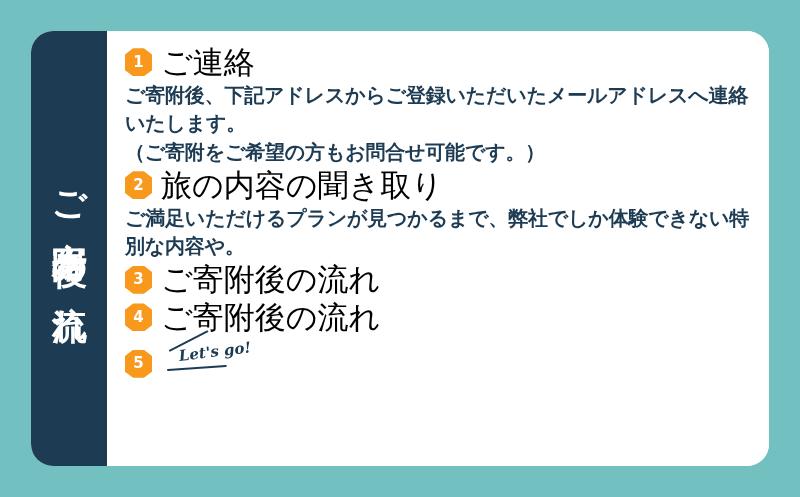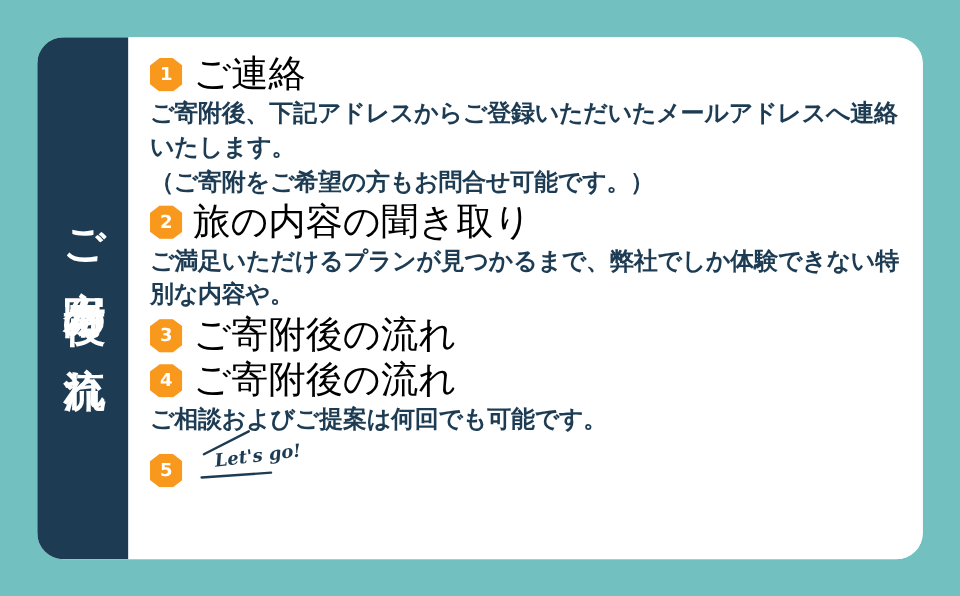--- a/index.html
+++ b/index.html
@@ -203,21 +203,20 @@
           <span class="badge">3</span>
           <span class="step-title">ご寄附後の流れ</span>
         </div>
       </div>
 
       <div class="step">
         <div class="step-head">
           <span class="badge">4</span>
           <span class="step-title">ご寄附後の流れ</span>
         </div>
-        <div class="step-body">ご相談およびご提案は何回でも可能です。</div>
       </div>
 
       <div class="step last">
         <div class="step-head">
           <span class="badge">5</span>
           <span class="annotation">
             <span class="annotation-line-top"></span>
             <span class="annotation-text">Let's go!</span>
             <span class="annotation-line-bottom"></span>
           </span>

